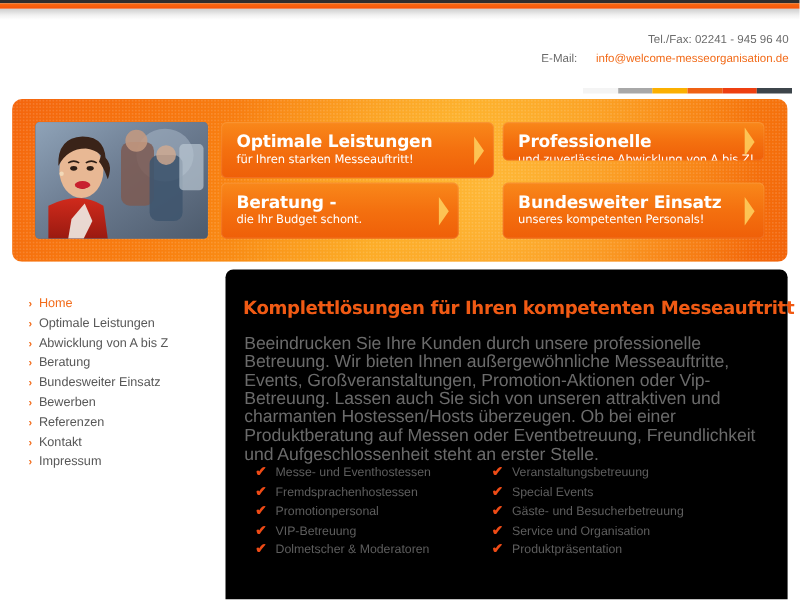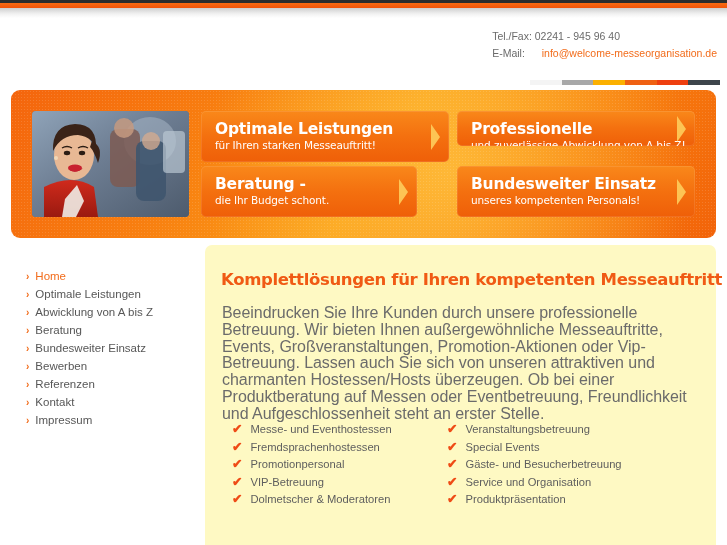--- a/index.html
+++ b/index.html
@@ -62,20 +62,21 @@
     font-style: italic;
     color: #f26c1b;
     letter-spacing: 0.1px;
     margin-top: -3px;
     white-space: nowrap;
   }
 
   #contact {
     position: absolute;
     right: 10px; top: 10px;
+    text-align: right;
     font-size: 10.5px;
     color: #6b6b6b;
     line-height: 17px;
   }
   #contact .mailaddr { color: #f26c1b; text-decoration: none; margin-left: 14px; }
 
   
   #palette {
     position: absolute;
     top: 80px; right: 7px;
@@ -177,21 +178,21 @@
     font-weight: bold;
     margin-right: 6px;
     line-height: 1;
   }
   .nav-item.active .nav-label { color: #f26c1b; }
 
   #content {
     position: absolute;
     top: 245px; left: 205px;
     width: 511px; height: 300px;
-    background: #fef9c3;
+    background: #000000;
     border-radius: 7px 7px 0 0;
   }
 
   #page-title {
     position: absolute;
     left: 16px; top: 25px;
     font-family: "DejaVu Sans", sans-serif;
     font-weight: bold;
     font-size: 16.5px;
     color: #f05a14;

